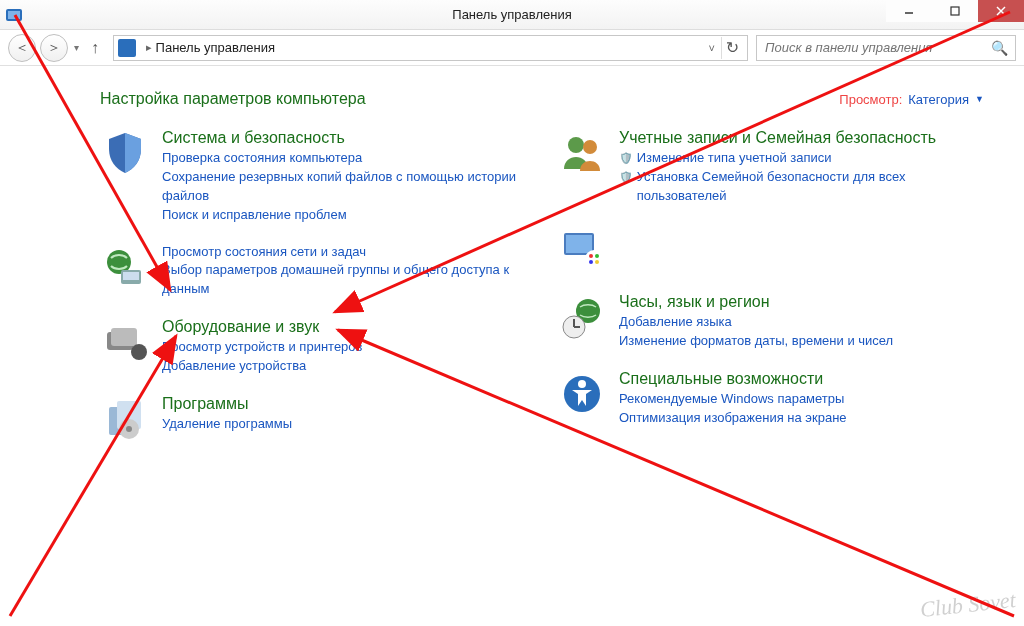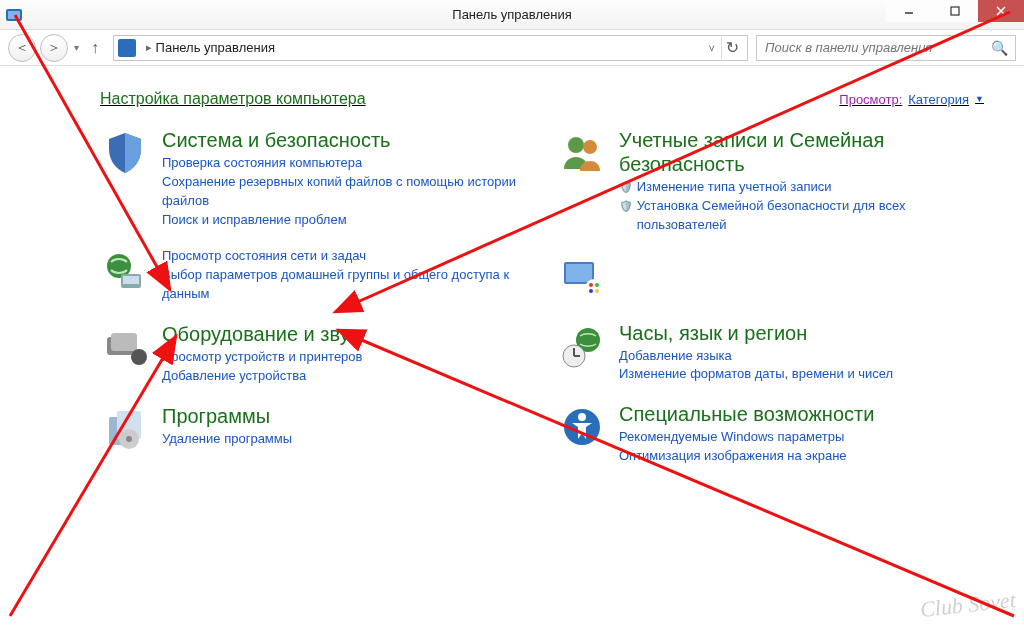--- a/index.html
+++ b/index.html
@@ -21,32 +21,32 @@
   .addr .chev{color:#666;font-size:11px;padding:0 4px;}
   .addr .crumb{font-size:13px;color:#222;}
   .addr .spacer{flex:1;}
   .addr .dropdown{color:#666;font-size:11px;padding:0 6px;}
   .addr .refresh{width:22px;height:22px;display:flex;align-items:center;justify-content:center;color:#555;border-left:1px solid #ddd;}
   .searchbox{width:260px;height:26px;border:1px solid #c7c7c7;display:flex;align-items:center;padding:0 6px;background:#fff;}
   .searchbox input{flex:1;border:none;outline:none;font-size:13px;color:#666;font-style:italic;background:transparent;}
   .searchbox .mag{color:#555;font-size:14px;}
   
   .content{padding:24px 40px 0 100px;position:relative;height:560px;background:#fff;}
-  .heading-row{display:flex;justify-content:space-between;margin-bottom:20px;text-decoration:underline;}
+  .heading-row{display:flex;justify-content:space-between;margin-bottom:20px;}
   .heading{font-size:16px;color:#1a6f1a;font-weight:400;}
   .view-toggle{font-size:13px;color:#1a56c0;display:flex;align-items:center;gap:6px;}
-  .view-toggle .lbl{color:#a21caf;}
+  .view-toggle .lbl{color:#ef4444;}
   .view-toggle .val{color:#1a56c0;}
   .view-toggle .arrow{font-size:9px;color:#1a56c0;}
   .columns{display:flex;gap:30px;}
   .col{flex:1;}
   .category{display:flex;gap:12px;margin-bottom:18px;}
   .cat-icon{width:50px;height:50px;flex-shrink:0;display:flex;align-items:center;justify-content:center;}
   .cat-body{flex:1;}
-  .cat-title{font-size:20px;color:#1a6f1a;font-weight:400;line-height:1.2;margin-bottom:2px;}
+  .cat-title{font-size:16px;color:#1a6f1a;font-weight:400;line-height:1.2;margin-bottom:2px;}
   .cat-link{font-size:13px;color:#1a56c0;line-height:1.45;display:flex;align-items:flex-start;gap:4px;}
   .cat-link .shield{font-size:11px;flex-shrink:0;margin-top:2px;}
   .highlighted{outline:3px solid #e11;outline-offset:-1px;padding:0 2px;display:inline-block;}
   
   svg.overlay{position:absolute;left:0;top:0;width:1024px;height:626px;pointer-events:none;z-index:50;}
   .watermark{position:absolute;right:8px;bottom:8px;font-size:22px;color:rgba(120,120,120,.35);font-family:cursive;font-style:italic;transform:rotate(-6deg);pointer-events:none;}
 </style>
 </head>
 <body>
 

